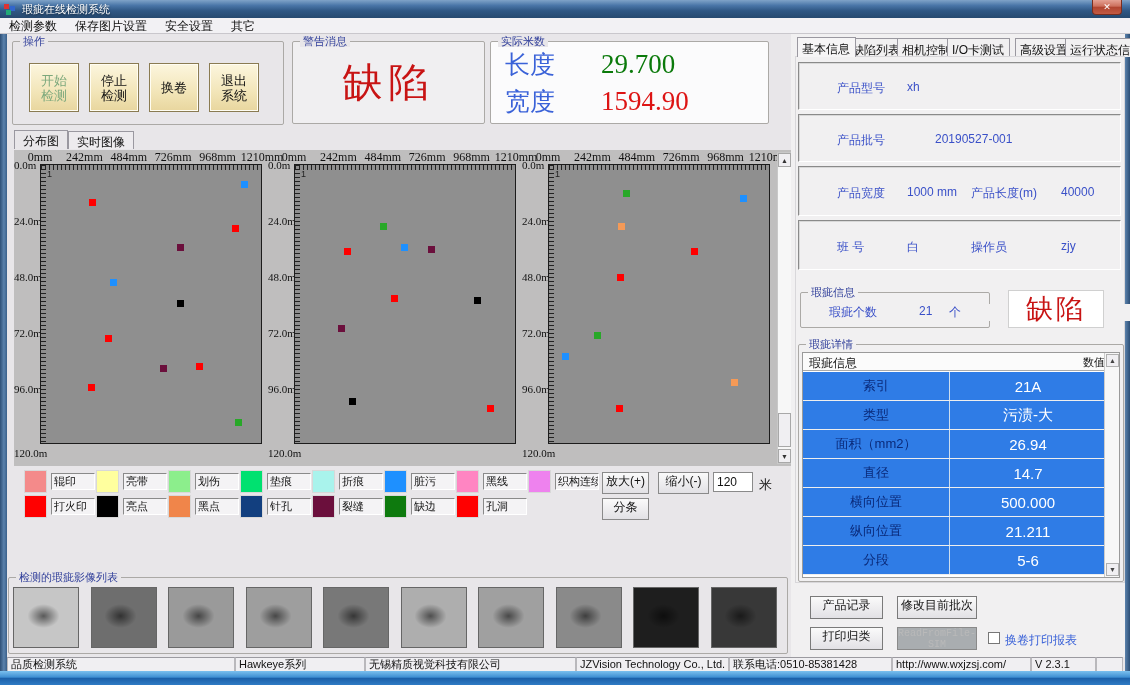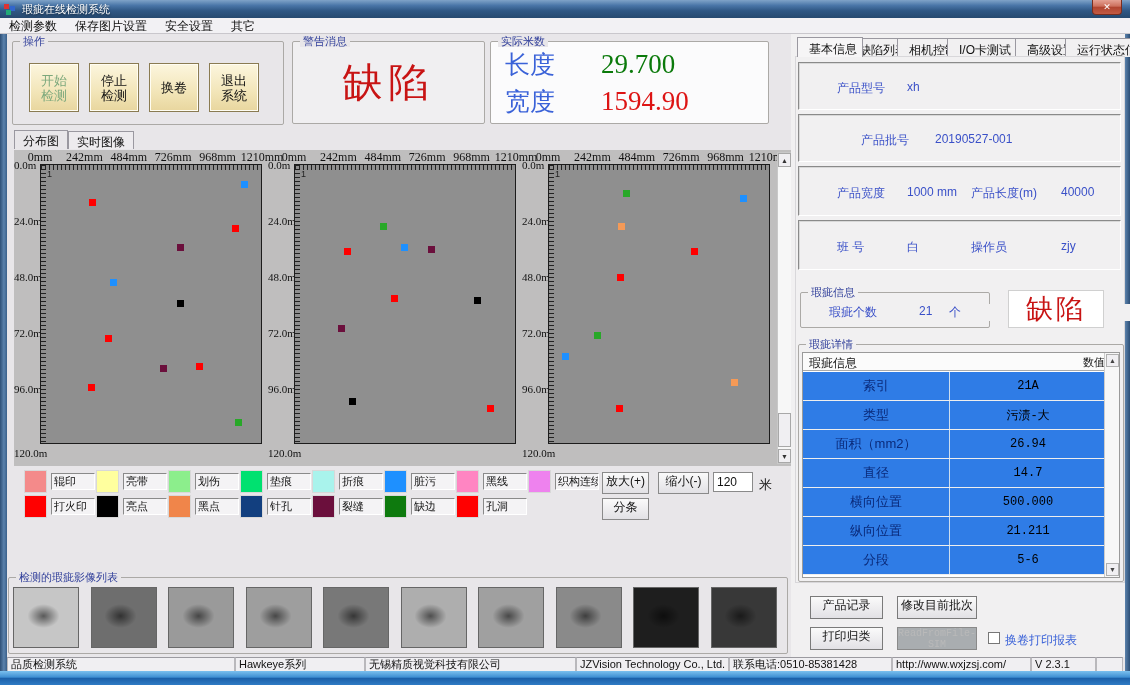--- a/index.html
+++ b/index.html
@@ -92,21 +92,21 @@
   .tool-btn { position:absolute; height:22px; background:linear-gradient(#FAFAFA,#E2E1E5);
     border:1px solid #8A8A8A; font-size:12px; text-align:center; cursor:pointer;
     font-family:"Liberation Sans",sans-serif; }
   .scale-input { position:absolute; height:20px; background:#FFF; border:1px solid #8A8A8A;
     font-size:12px; padding:2px 3px; font-family:"Liberation Sans",sans-serif; }
   .unit-label { position:absolute; font-size:13px; }
 
   
   .right-bg { position:absolute; left:791px; top:34px; width:334px; height:623px; background:#F1F0F1; }
   .rtab { position:absolute; top:38px; height:19px; background:#F1F0F1; border:1px solid #9A98A0;
-    border-bottom:none; font-size:12px; padding:3px 5px 0 11px; white-space:nowrap; cursor:pointer; }
+    border-bottom:none; font-size:12px; padding:3px 5px 0 4px; white-space:nowrap; cursor:pointer; }
   .rtab.active { background:#F6F5F6; z-index:2; height:20px; top:37px; }
   .rp-body { position:absolute; left:795px; top:56px; width:330px; height:527px; border:1px solid #D8D7DA; background:#F1F0F1; }
 
   .info-row { position:absolute; left:798px; width:323px; background:#F1F0F1;
     border:1px solid #8A8A8A; border-right-color:#FFF; border-bottom-color:#FFF;
     box-shadow:inset 1px 1px 0 #D8D8D8; color:#3A50C8; font-size:12px; }
   .info-row .fl { position:absolute; font-size:12px; color:#3A50C8; white-space:nowrap; }
   .alarm-box { position:absolute; left:1008px; top:290px; width:96px; height:38px; background:#FFF;
     border:1px solid #D0D0D0; display:flex; align-items:center; justify-content:center;
     font-family:"Liberation Serif",serif; font-size:27px; color:#C81414; letter-spacing:3px; }
@@ -114,21 +114,21 @@
   
   .dtable { position:absolute; left:802px; top:352px; width:318px; height:226px; background:#FFF; border:1px solid #9A9A9A; }
   .dt-head { position:absolute; left:0; top:0; width:302px; height:18px; background:#FBFBFB; border-bottom:1px solid #AAA; }
   .dt-head .h1 { position:absolute; left:6px; top:2px; font-size:12px; color:#111; }
   .dt-head .h2 { position:absolute; left:148px; width:154px; top:2px; text-align:right; font-size:11px; color:#111; }
   .dt-rows { position:absolute; left:0; top:19px; width:302px; height:206px; }
   .dt-row { position:relative; width:302px; height:29px; background:#2F7CE6; border-bottom:1px solid #EEE; }
   .dt-row .c1 { position:absolute; left:0; top:0; width:147px; height:100%; display:flex; align-items:center;
     justify-content:center; color:#0A2A7A; font-size:13px; border-right:1px solid #CDE; }
   .dt-row .c2 { position:absolute; left:148px; top:0; width:154px; height:100%; display:flex; align-items:center;
-    justify-content:center; color:#000000; font-size:12px;font-family:Liberation Mono, monospace; }
+    justify-content:center; color:#ffffff; font-size:15px; }
   .dt-scroll { position:absolute; right:0; top:0; width:15px; height:100%; background:#F7F7F7; border-left:1px solid #CCC; }
   .dt-arrow { position:absolute; left:1px; width:13px; height:13px; font-size:7px; text-align:center;
     line-height:12px; color:#444; background:#F0EFF2; border:1px solid #B0B0B0; cursor:pointer; }
 
   
   .act-btn { position:absolute; height:23px; background:linear-gradient(#FAFAFA,#E2E1E5);
     border:1px solid #7A7A7A; font-size:12px; text-align:center; cursor:pointer; }
   .act-btn.disabled { color:#B9B9B9; background:#A9ADB0; border-color:#8A8A8A;
     font-family:"Liberation Mono",monospace; font-size:10px; }
   .chk { position:absolute; width:12px; height:12px; background:#FFF; border:1px solid #777; }
@@ -378,21 +378,21 @@
       <div class="rtab" style="left: 1015px;">高级设置</div>
       <div class="rtab" style="left: 1065px;">运行状态信息</div>
     </div>
   <div class="rp-body"></div>
   <div id="product-rows">
       <div class="info-row" style="top: 62px; height: 48px;">
         <span class="fl" style="top: 17px; left: 38px;">产品型号</span>
         <span class="fl" style="top: 17px; left: 108px;">xh</span>
       </div>
       <div class="info-row" style="top: 114px; height: 48px;">
-        <span class="fl" style="top: 17px; left: 38px; margin-left: 24px;">产品批号</span>
+        <span class="fl" style="top: 17px; left: 38px;">产品批号</span>
         <span class="fl" style="top: 17px; left: 108px; margin-left: 28px;">20190527-001</span>
       </div>
       <div class="info-row" style="top: 166px; height: 50px;">
         <span class="fl" style="top: 18px; left: 38px;">产品宽度</span>
         <span class="fl" style="top: 18px; left: 108px;">1000 mm</span>
         <span class="fl" style="top: 18px; left: 172px;">产品长度(m)</span>
         <span class="fl" style="top: 18px; left: 262px;">40000</span>
       </div>
       <div class="info-row" style="top: 220px; height: 50px;">
         <span class="fl" style="top: 18px; left: 38px;">班  号</span>

